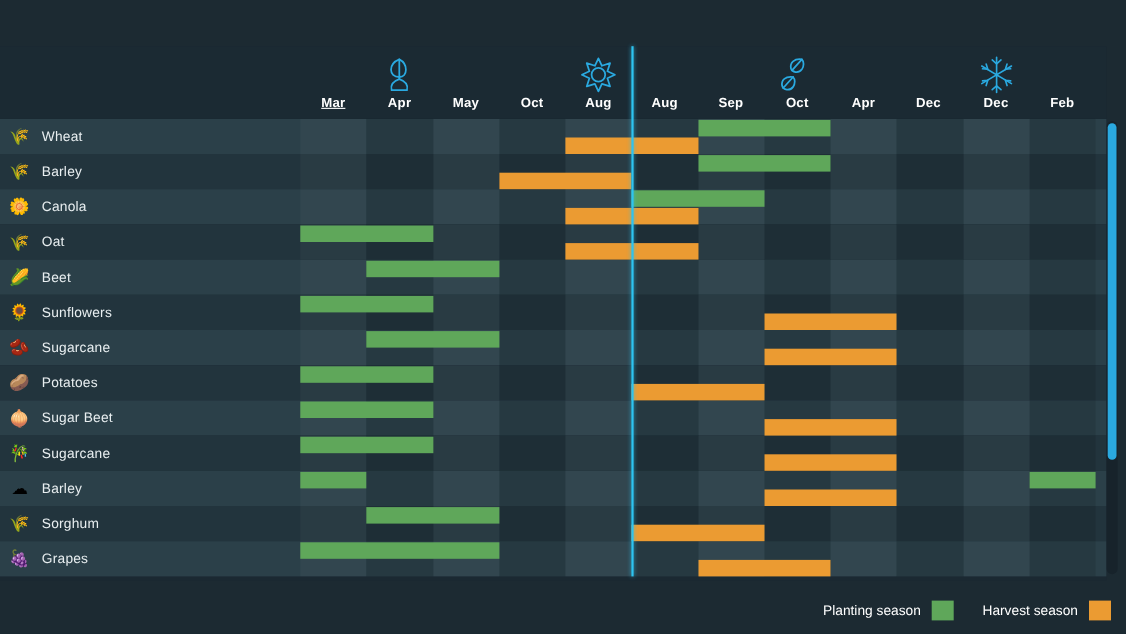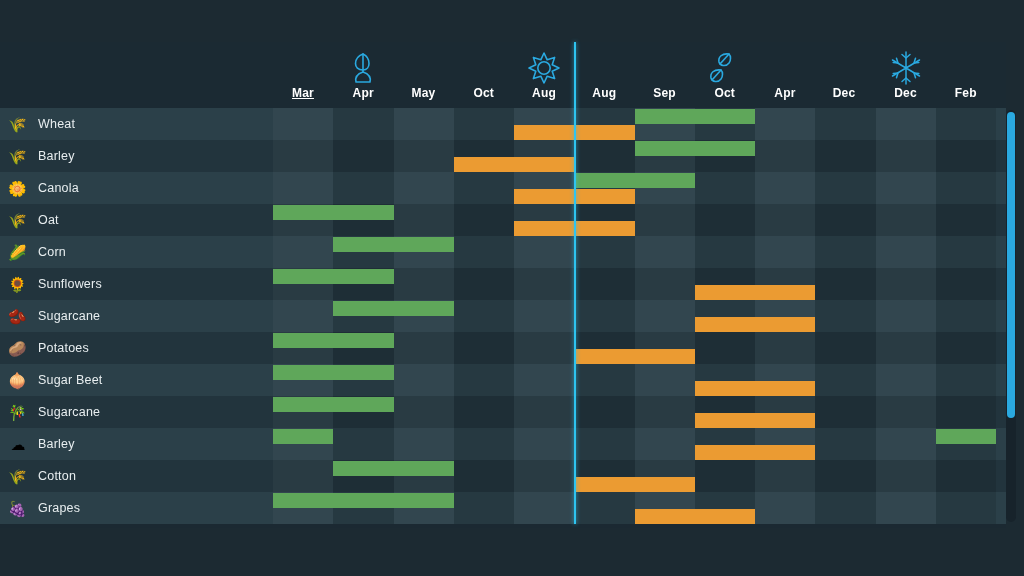--- a/index.html
+++ b/index.html
@@ -276,21 +276,21 @@
           <div class="col-tint light" style="left: 514px; width: 60.25px;"></div>
           <div class="col-tint dark" style="left: 574.25px; width: 60.25px;"></div>
           <div class="col-tint light" style="left: 634.5px; width: 60.25px;"></div>
           <div class="col-tint dark" style="left: 694.75px; width: 60.25px;"></div>
           <div class="col-tint light" style="left: 755px; width: 60.25px;"></div>
           <div class="col-tint dark" style="left: 815.25px; width: 60.25px;"></div>
           <div class="col-tint light" style="left: 875.5px; width: 60.25px;"></div>
           <div class="col-tint dark" style="left: 935.75px; width: 60.25px;"></div>
           <div class="crop-cell">
             <span class="crop-icon">🌽</span>
-            <span class="crop-name">Corn</span>
+            <span class="crop-name">Beet</span>
           </div>
           <div class="bar plant" style="left: 333.25px; width: 120.5px; top: 1px; background: rgb(95, 167, 90);"></div>
         </div>
         <div class="row even" style="top: 160px;">
           <div class="col-tint light" style="left: 273px; width: 60.25px;"></div>
           <div class="col-tint dark" style="left: 333.25px; width: 60.25px;"></div>
           <div class="col-tint light" style="left: 393.5px; width: 60.25px;"></div>
           <div class="col-tint dark" style="left: 453.75px; width: 60.25px;"></div>
           <div class="col-tint light" style="left: 514px; width: 60.25px;"></div>
           <div class="col-tint dark" style="left: 574.25px; width: 60.25px;"></div>
@@ -416,21 +416,21 @@
           <div class="col-tint light" style="left: 514px; width: 60.25px;"></div>
           <div class="col-tint dark" style="left: 574.25px; width: 60.25px;"></div>
           <div class="col-tint light" style="left: 634.5px; width: 60.25px;"></div>
           <div class="col-tint dark" style="left: 694.75px; width: 60.25px;"></div>
           <div class="col-tint light" style="left: 755px; width: 60.25px;"></div>
           <div class="col-tint dark" style="left: 815.25px; width: 60.25px;"></div>
           <div class="col-tint light" style="left: 875.5px; width: 60.25px;"></div>
           <div class="col-tint dark" style="left: 935.75px; width: 60.25px;"></div>
           <div class="crop-cell">
             <span class="crop-icon">🌾</span>
-            <span class="crop-name">Cotton</span>
+            <span class="crop-name">Sorghum</span>
           </div>
           <div class="bar plant" style="left: 333.25px; width: 120.5px; top: 1px; background: rgb(95, 167, 90);"></div>
           <div class="bar harvest" style="left: 574.25px; width: 120.5px; top: 17px; background: rgb(235, 155, 50);"></div>
         </div>
         <div class="row odd" style="top: 384px;">
           <div class="col-tint light" style="left: 273px; width: 60.25px;"></div>
           <div class="col-tint dark" style="left: 333.25px; width: 60.25px;"></div>
           <div class="col-tint light" style="left: 393.5px; width: 60.25px;"></div>
           <div class="col-tint dark" style="left: 453.75px; width: 60.25px;"></div>
           <div class="col-tint light" style="left: 514px; width: 60.25px;"></div>
@@ -450,14 +450,24 @@
         </div>
       </div>
   </div>
 
   <div id="date-marker" style="left: 574.25px;"></div>
 
   <div id="scroll-track">
     <div id="scroll-thumb" style="height: 306px;"></div>
   </div>
 
+  <div id="legend">
+    <div class="legend-item">
+      <span class="legend-text">Planting season</span>
+      <span class="legend-swatch" id="sw-plant" style="background: rgb(95, 167, 90);"></span>
+    </div>
+    <div class="legend-item">
+      <span class="legend-text">Harvest season</span>
+      <span class="legend-swatch" id="sw-harvest" style="background: rgb(235, 155, 50);"></span>
+    </div>
+  </div>
 
 </div>
 
 </body></html>

